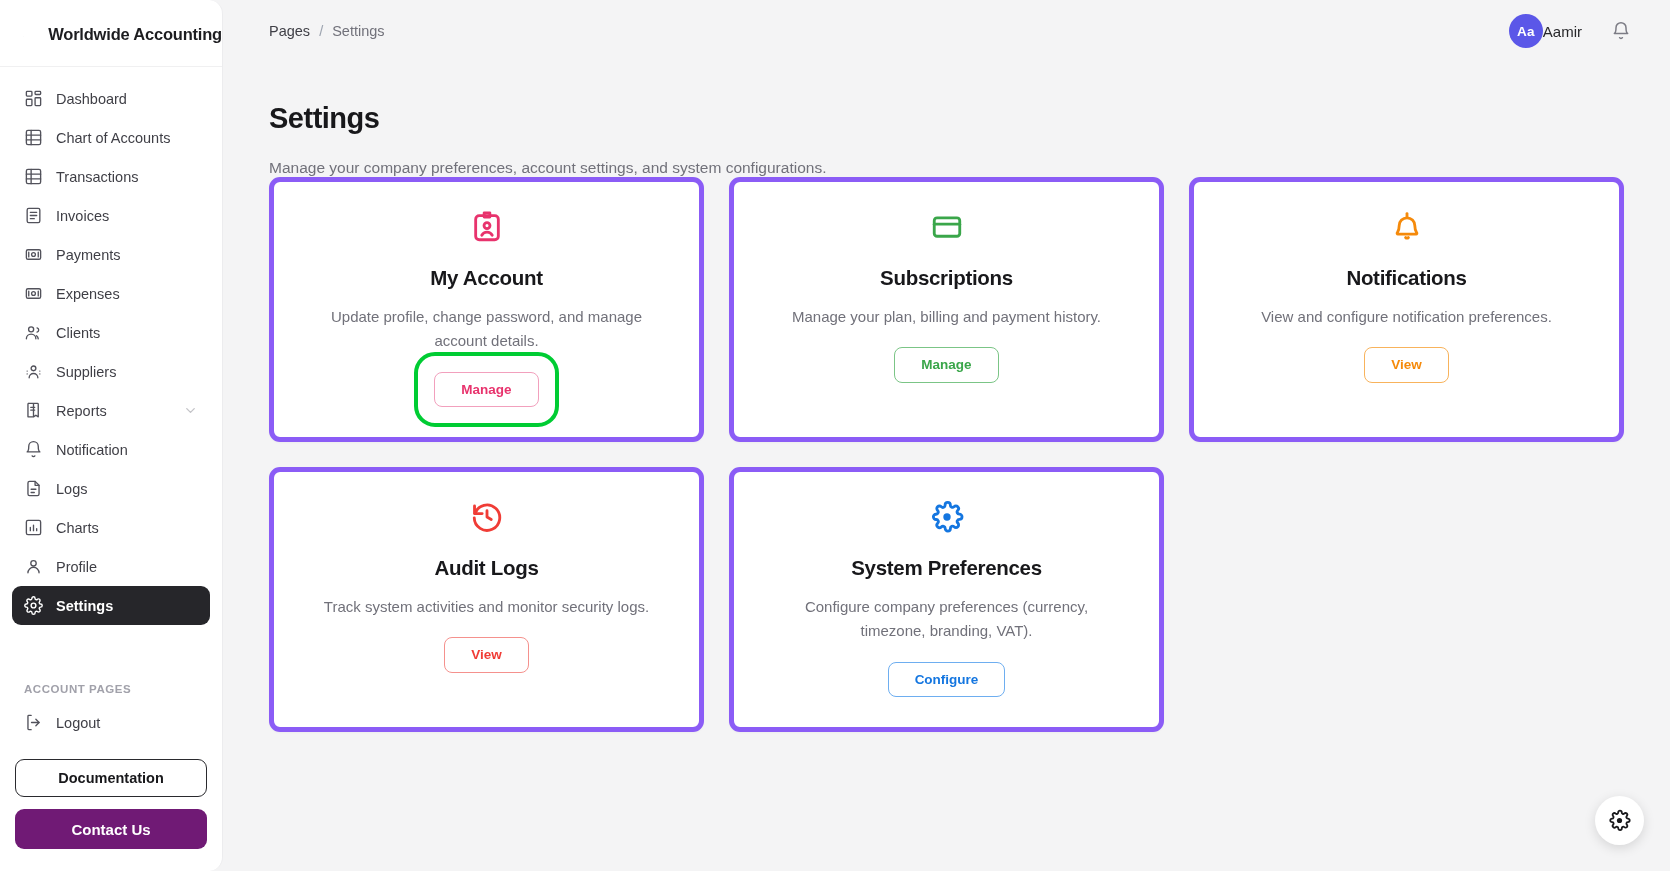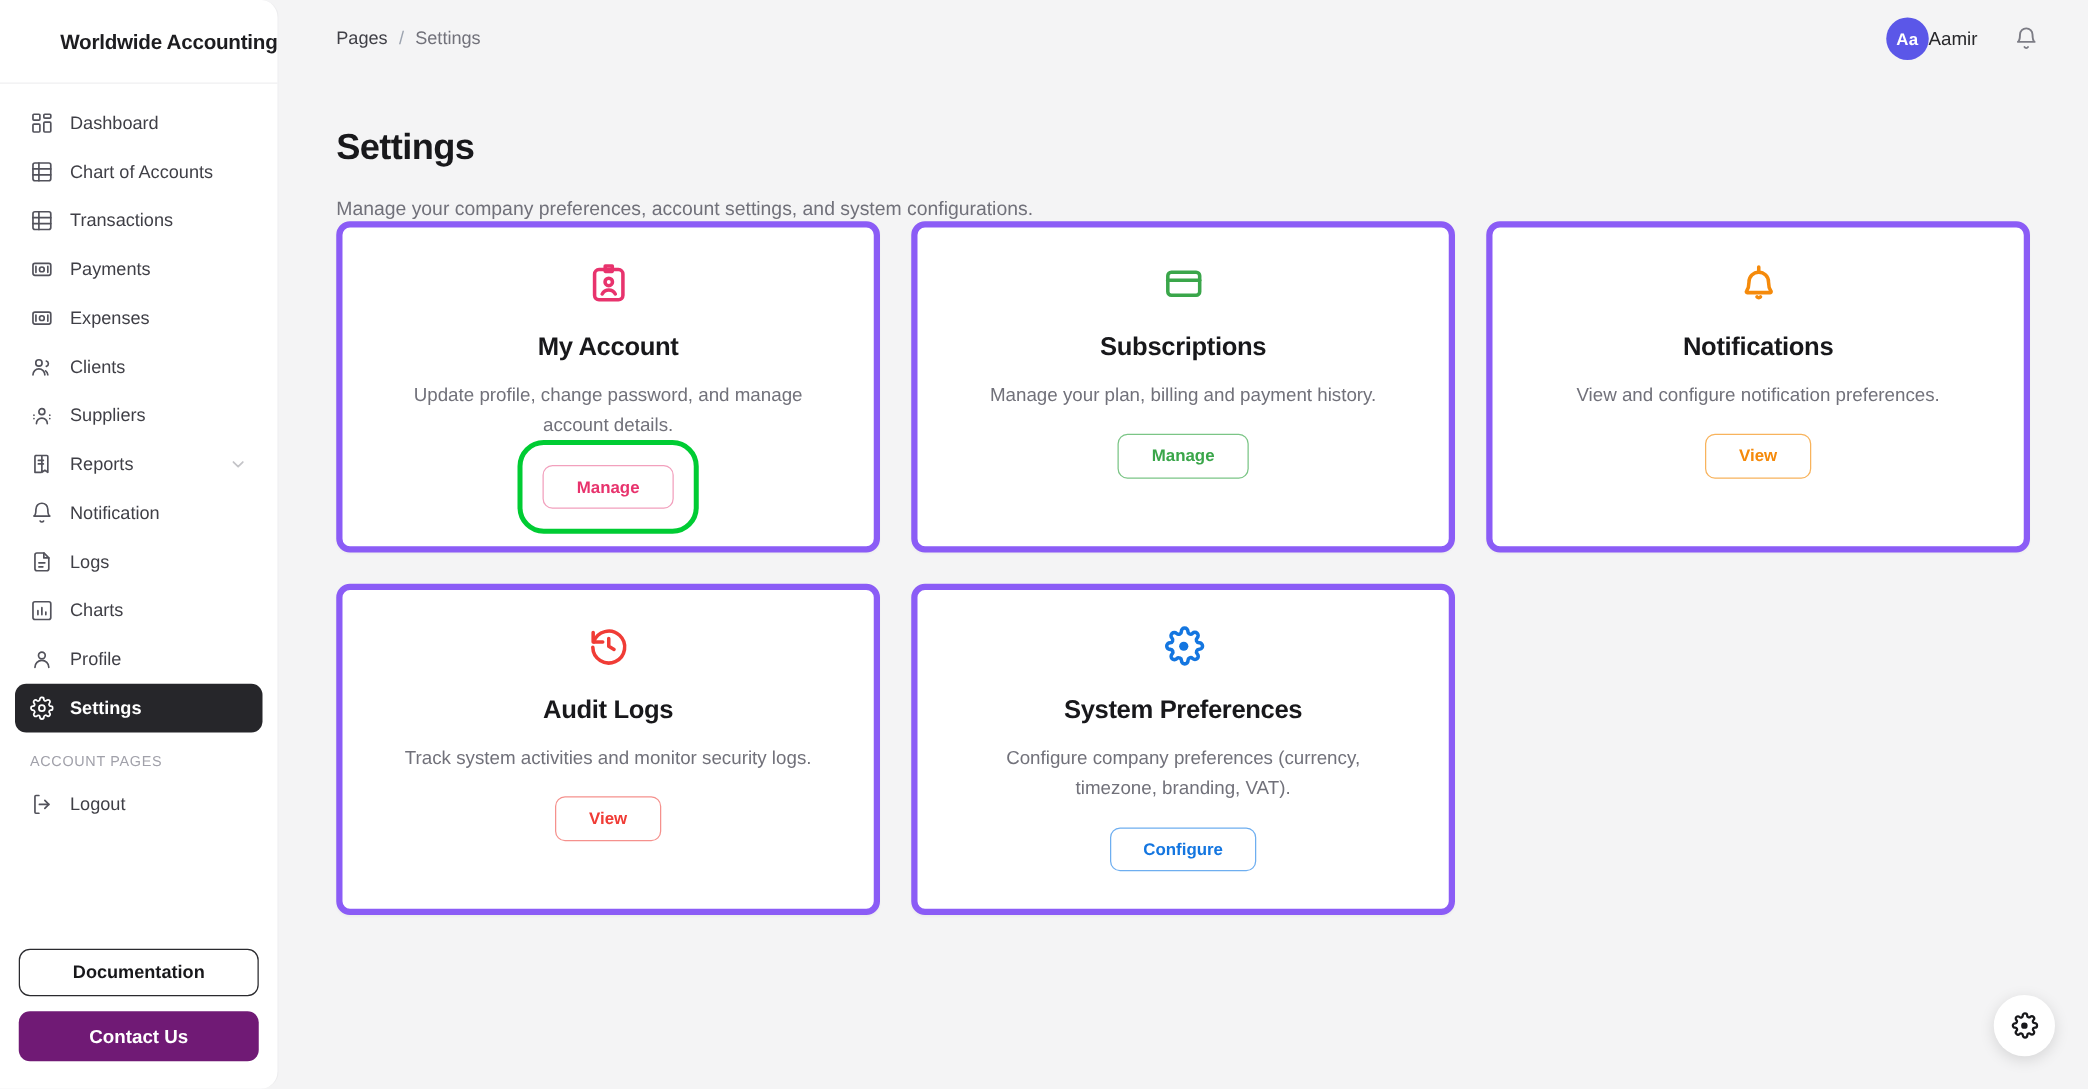--- a/index.html
+++ b/index.html
@@ -87,24 +87,25 @@
   .nav-chevron {
     margin-left: auto;
     width: 15px; height: 15px;
     color: #c4c4c8;
     display: flex; align-items:center; justify-content:center;
   }
   .nav-chevron svg { width: 15px; height: 15px; display:block; }
 
   .nav-section-title {
     font-size: 11.5px;
-    font-weight: 400;
+    font-weight: 700;
     letter-spacing: 0.55px;
     color: #a1a1aa;
     padding: 18px 12px 8px 12px;
+    margin-top: 40px;
   }
 
   .sidebar-spacer { flex: 1 1 auto; }
 
   .sidebar-footer {
     padding: 0 15px 22px 15px;
     display: flex;
     flex-direction: column;
     gap: 12px;
   }
@@ -334,20 +335,29 @@
       <div class="nav-item">
         <span class="nav-ico">
           <svg viewBox="0 0 24 24" fill="none" stroke="currentColor" stroke-width="1.7" stroke-linecap="round" stroke-linejoin="round">
             <rect x="3" y="3" width="18" height="18" rx="2"></rect>
               <path d="M9 3v18M3 9h18M3 15h18"></path>
           </svg>
         </span>
         <span class="nav-label">Transactions</span>
       </div>
 
+      <div class="nav-item">
+        <span class="nav-ico">
+          <svg viewBox="0 0 24 24" fill="none" stroke="currentColor" stroke-width="1.7" stroke-linecap="round" stroke-linejoin="round">
+            <rect x="4" y="3" width="16" height="18" rx="2"></rect>
+              <path d="M8 8h8M8 12h8M8 16h5"></path>
+          </svg>
+        </span>
+        <span class="nav-label">Invoices</span>
+      </div>
 
       <div class="nav-item">
         <span class="nav-ico">
           <svg viewBox="0 0 24 24" fill="none" stroke="currentColor" stroke-width="1.7" stroke-linecap="round" stroke-linejoin="round">
             <rect x="3" y="6" width="18" height="12" rx="2"></rect>
               <circle cx="12" cy="12" r="2.4"></circle>
               <path d="M6 9v6M18 9v6"></path>
           </svg>
         </span>
         <span class="nav-label">Payments</span>

